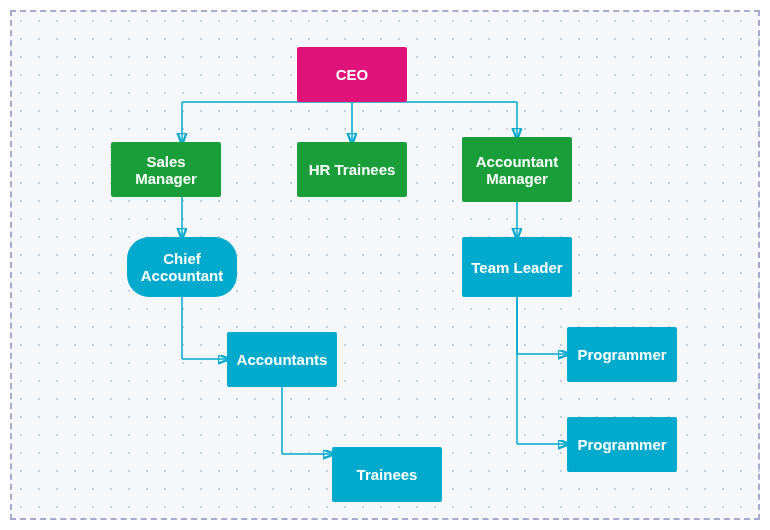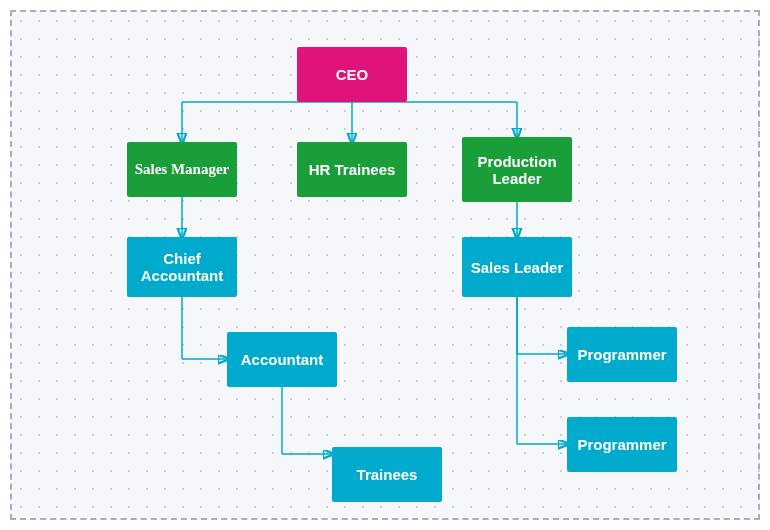--- a/index.html
+++ b/index.html
@@ -83,31 +83,31 @@
 
     <line x1="505" y1="285" x2="505" y2="342" marker-end="none"></line>
     <line x1="505" y1="342" x2="555" y2="342" marker-end="url(#arrow)"></line>
 
     <line x1="505" y1="285" x2="505" y2="432" marker-end="none"></line>
     <line x1="505" y1="432" x2="555" y2="432" marker-end="url(#arrow)"></line>
   </svg>
 
   <div class="node node-pink" style="left:285px; top:35px; width:110px; height:55px;">CEO</div>
 
-  <div class="node node-green" style="left:115px; top:130px; width:110px; height:55px;font-family:Liberation Serif, serif;">Sales Manager</div>
+  <div class="node node-green" style="left:99px; top:130px; width:110px; height:55px;">Sales Manager</div>
 
   <div class="node node-green" style="left:285px; top:130px; width:110px; height:55px;">HR Trainees</div>
 
-  <div class="node node-green" style="left:450px; top:125px; width:110px; height:65px;">Production Leader</div>
+  <div class="node node-green" style="left:450px; top:125px; width:110px; height:65px;">Accountant Manager</div>
 
-  <div class="node node-blue" style="left:115px; top:225px; width:110px; height:60px;">Chief Accountant</div>
+  <div class="node node-blue" style="left:115px; top:225px; width:110px; height:60px;border-radius:22px;">Chief Accountant</div>
 
-  <div class="node node-blue" style="left:450px; top:225px; width:110px; height:60px;">Sales Leader</div>
+  <div class="node node-blue" style="left:450px; top:225px; width:110px; height:60px;">Team Leader</div>
 
-  <div class="node node-blue" style="left:215px; top:320px; width:110px; height:55px;">Accountant</div>
+  <div class="node node-blue" style="left:215px; top:320px; width:110px; height:55px;">Accountants</div>
 
   <div class="node node-blue" style="left:555px; top:315px; width:110px; height:55px;">Programmer</div>
 
   <div class="node node-blue" style="left:555px; top:405px; width:110px; height:55px;">Programmer</div>
 
   <div class="node node-blue" style="left:320px; top:435px; width:110px; height:55px;">Trainees</div>
 
 </div>
 
 </body></html>

